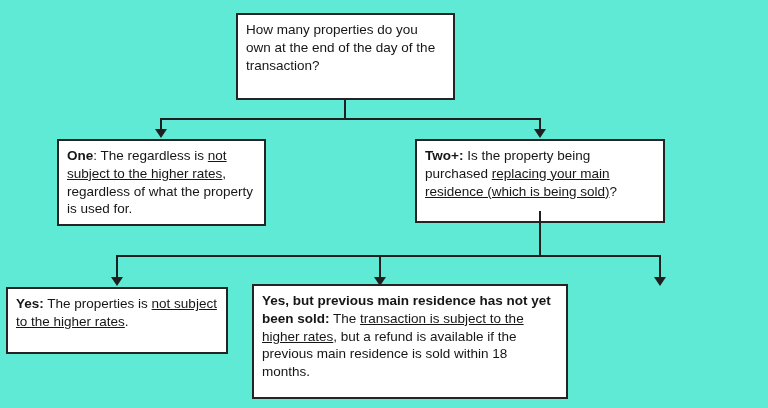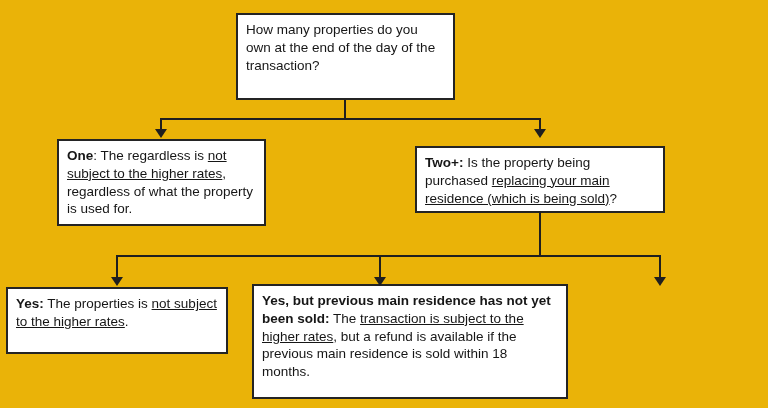--- a/index.html
+++ b/index.html
@@ -4,42 +4,42 @@
 <style>
   html, body {
     margin: 0;
     padding: 0;
     background: #ffffff;
   }
   #canvas {
     position: relative;
     width: 768px;
     height: 408px;
-    background: #eab308;
+    background: #5eead4;
     font-family: "Liberation Sans", sans-serif;
     color: #161616;
     overflow: hidden;
   }
   .node {
     position: absolute;
     box-sizing: border-box;
     border: 2px solid #242424;
     background: #ffffff;
     padding: 6px 8px;
     font-size: 13.5px;
     line-height: 1.32;
     text-align: left;
   }
   .node .b { font-weight: bold; margin-top: 20px; }
   .node .u { text-decoration: underline; }
 
   
   #node-root   { left: 236px; top: 13px;  width: 219px; height: 87px; }
   #node-one    { left: 57px;  top: 139px; width: 209px; height: 87px; }
-  #node-two    { left: 415px; top: 146px; width: 250px; height: 67px; }
+  #node-two    { left: 415px; top: 139px; width: 250px; height: 84px; }
   #node-yes    { left: 6px;   top: 287px; width: 222px; height: 67px; }
   #node-yesbut { left: 252px; top: 284px; width: 316px; height: 115px; }
   #node-no     { left: 556px; top: 287px; width: 208px; height: 67px; }
 
   
   .connector { position: absolute; background: #1f1f1f; }
   .h { height: 2px; }
   .v { width: 2px; }
 
   #c1-stem  { left: 344px; top: 100px; height: 20px; }

